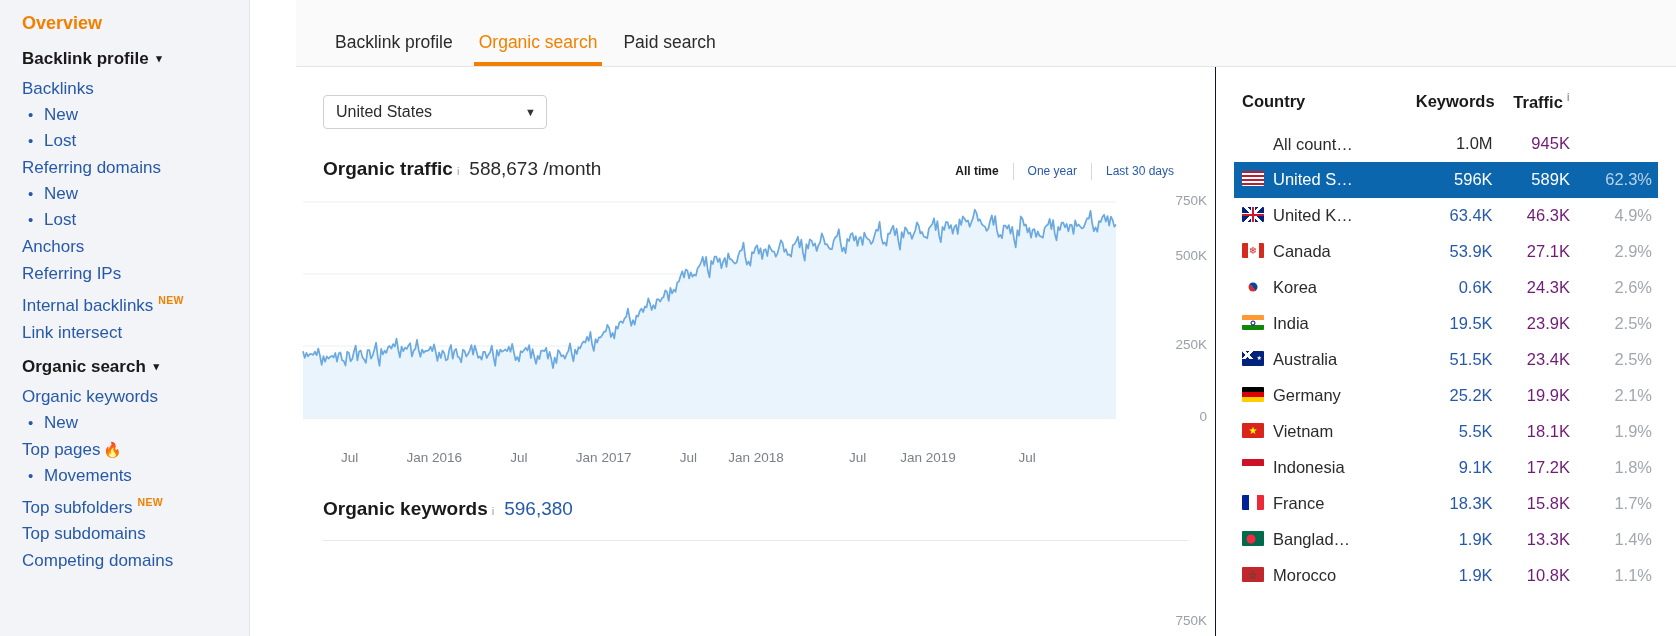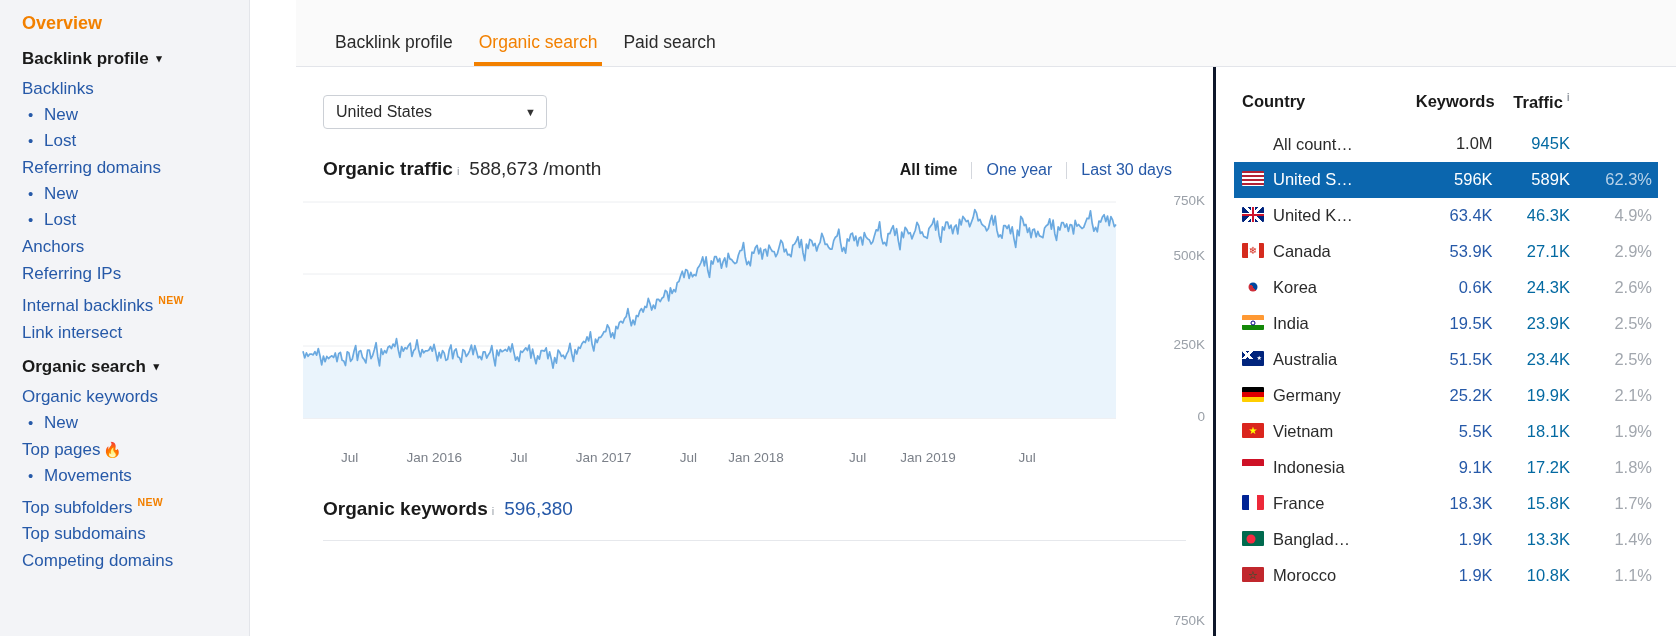--- a/index.html
+++ b/index.html
@@ -53,21 +53,21 @@
     font-size: 17.5px; color: #2b2b2b; padding: 0 13px 14px 13px;
     cursor: pointer; position: relative; line-height: 20px;
   }
   .tab.active { color: #f28000; }
   .tab.active::after {
     content: ""; position: absolute; left: 8px; right: 8px; bottom: 0;
     height: 4px; background: #f28000;
   }
 
   .content { display: flex; height: 569px; }
-  .chart-pane { width: 920px; flex: 0 0 920px; border-right: 3px solid #0f172a; position: relative; }
+  .chart-pane { width: 920px; flex: 0 0 920px; border-right: 1px solid #0f172a; position: relative; }
   .side-pane { flex: 1 1 auto; position: relative; }
 
   .country-select {
     margin: 28px 0 0 27px;
     width: 224px; height: 34px;
     border: 1px solid #ccd0d6; border-radius: 4px;
     background: #fff; display: flex; align-items: center;
     padding: 0 10px 0 12px; font-size: 16px; color: #2b2b2b;
     cursor: pointer; justify-content: space-between;
   }
@@ -76,21 +76,21 @@
   .metric-row {
     margin: 29px 27px 0 27px;
     display: flex; align-items: baseline;
   }
   .metric-title { font-size: 19px; font-weight: bold; color: #1a1a1a; }
   .info-i {
     font-size: 11px; color: #9aa0a8; margin-left: 4px;
     vertical-align: super; font-style: normal;
   }
   .metric-value { font-size: 19px; color: #2b2b2b; margin-left: 10px; }
-  .ranges { margin-left: auto; display: flex; align-items: center; font-size: 16px; }
+  .ranges { margin-left: auto; display: flex; align-items: center; font-size: 12px; }
   .range { padding: 0 14px; color: #2659a8; cursor: pointer; }
   .range.active { color: #1a1a1a; font-weight: bold; cursor: default; }
   .range-div { width: 1px; height: 17px; background: #d4d7dd; }
 
   
   .chart-wrap { position: relative; margin: 16px 0 0 0; height: 250px; }
   .chart-svg { display: block; }
   .ylab {
     position: absolute; right: 8px; font-size: 13.5px; color: #9aa0a8;
     text-align: right; width: 54px;
@@ -114,21 +114,21 @@
   .ctable { padding: 24px 18px 0 18px; }
   table { border-collapse: collapse; width: 100%; font-size: 16.5px; }
   th {
     font-weight: bold; color: #1a1a1a; font-size: 16.5px;
     padding: 0 0 14px 0; text-align: right; white-space: nowrap;
   }
   th.c-country { text-align: left; padding-left: 8px; }
   td { padding: 0; height: 36px; white-space: nowrap; color: #2b2b2b; }
   td.c-country { text-align: left; padding-left: 8px; }
   td.c-kw { text-align: right; color: #2659a8; padding-right: 2px; }
-  td.c-tr { text-align: right; color: #0369a1; padding-left: 14px; }
+  td.c-tr { text-align: right; color: #701a75; padding-left: 14px; }
   td.c-pct { text-align: right; color: #a2a7ae; padding-left: 14px; padding-right: 6px; }
   tr.all td.c-kw { color: #2b2b2b; }
   tr.sel { background: #0b66ae; }
   tr.sel td { color: #ffffff; }
   tr.sel td.c-kw { color: #ffffff; }
   tr.sel td.c-pct { color: #b9d3e9; }
   .cname { display: inline-flex; align-items: center; }
   .flag {
     width: 22px; height: 15px; display: inline-block; margin-right: 9px;
     border-radius: 1px; flex: 0 0 22px; overflow: hidden; position: relative;

